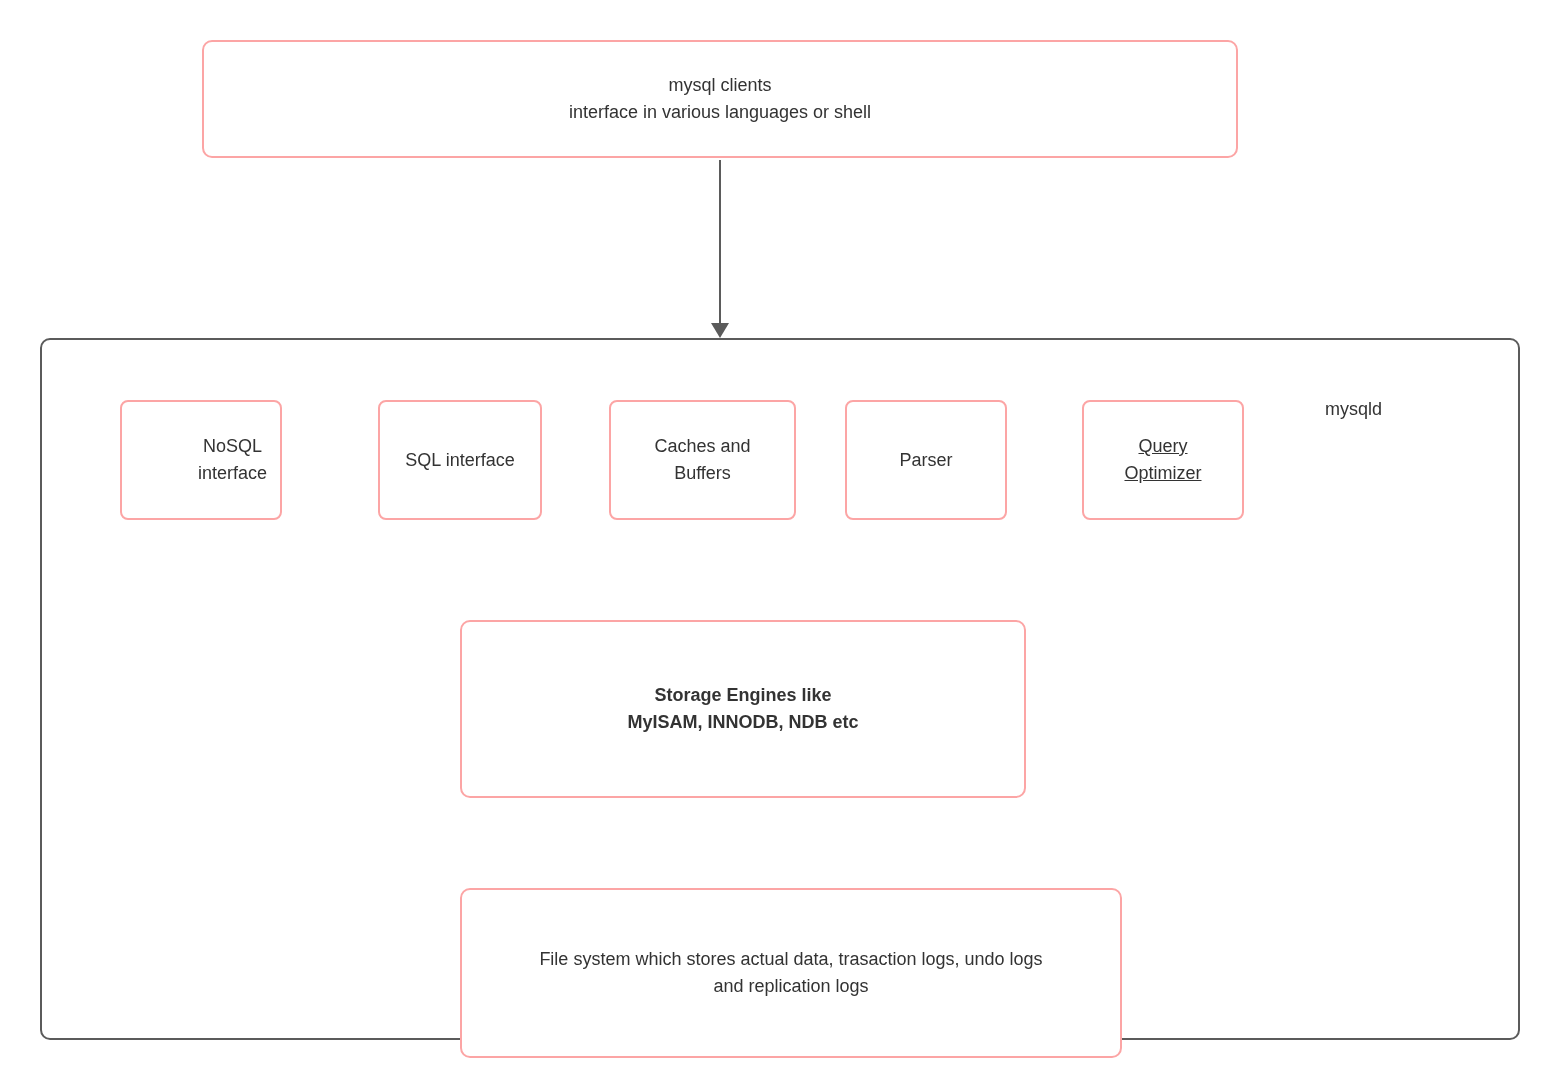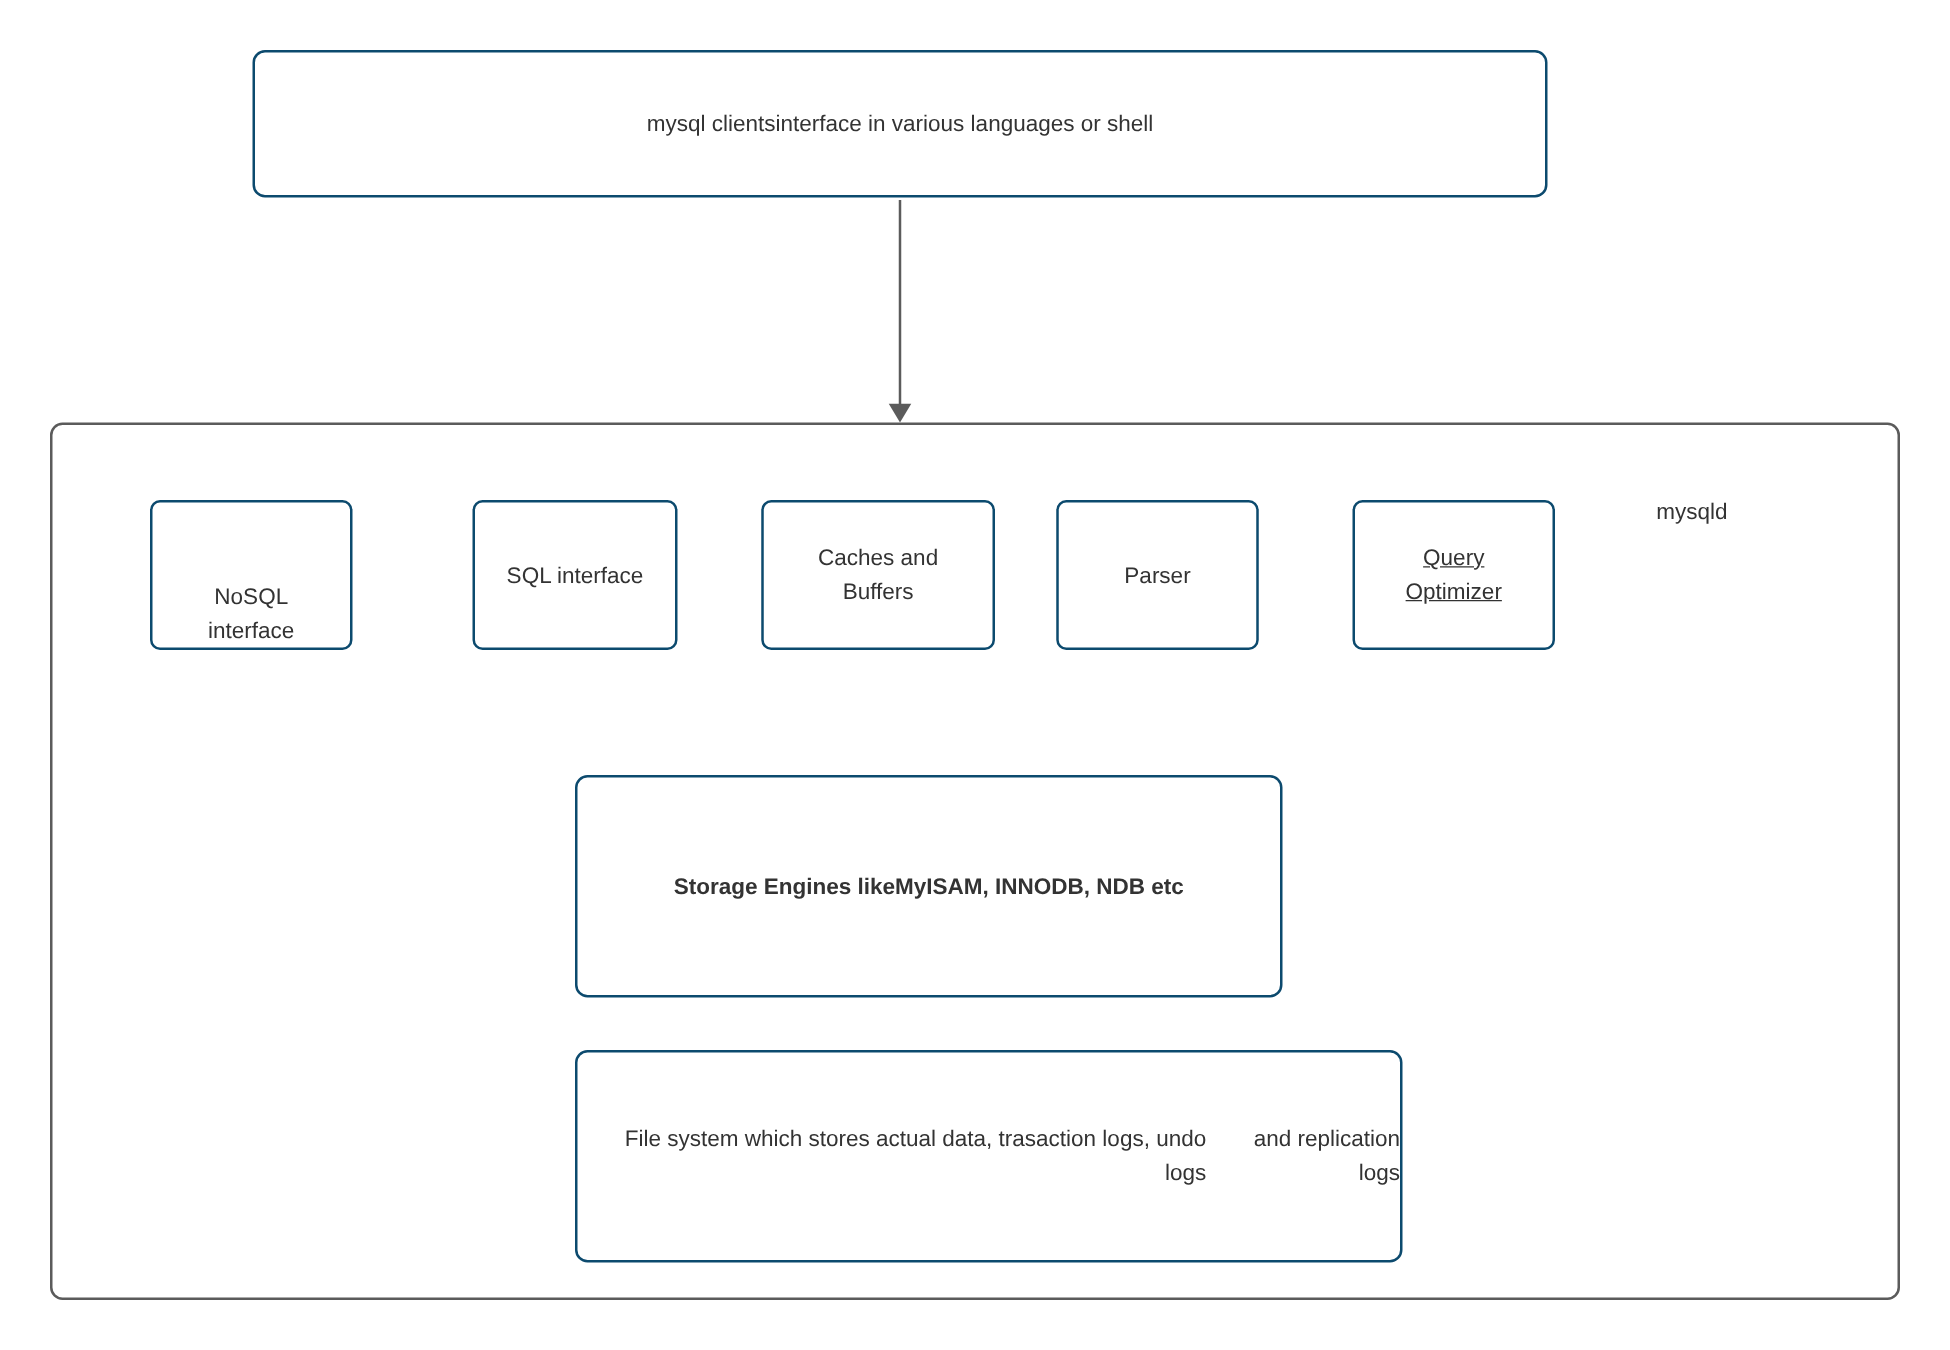--- a/index.html
+++ b/index.html
@@ -10,25 +10,25 @@
     height: 1080px;
     background: #ffffff;
     font-family: "Liberation Sans", sans-serif;
     font-size: 18px;
     line-height: 27px;
     color: #333333;
     overflow: hidden;
   }
   .node {
     position: absolute;
-    border: 2px solid #0c4a6e;
+    border: 2px solid #fca5a5;
     border-radius: 10px;
     background: #ffffff;
     display: flex;
-    flex-direction: row;
+    flex-direction: column;
     align-items: center;
     justify-content: center;
     text-align: center;
   }
   .node .line { display: block; }
   .container-node {
     position: absolute;
     border: 2px solid #5b5b5b;
     border-radius: 10px;
     background: #ffffff;
@@ -64,21 +64,21 @@
   .comp-1 { left: 378px; width: 164px; }
   .comp-2 { left: 609px; width: 187px; }
   .comp-3 { left: 845px; }
   .comp-4 { left: 1082px; text-decoration: underline; }
   .comp-0 .label { max-width: 95px; }
   .comp-1 .label { max-width: 145px; }
   .comp-2 .label { max-width: 125px; }
   .comp-4 .label { max-width: 105px; }
   
   .storage-box    { left: 460px; top: 620px; width: 566px; height: 178px; font-weight: bold; }
-  .filesystem-box { left: 460px; top: 840px; width: 662px; height: 170px; text-align: right; }
+  .filesystem-box { left: 460px; top: 888px; width: 662px; height: 170px; text-align: right; }
 </style>
 </head>
 <body>
 
 <div class="canvas">
 
   <div class="node clients-box">
     <span class="line">mysql clients</span>
     <span class="line">interface in various languages or shell</span>
   </div>

